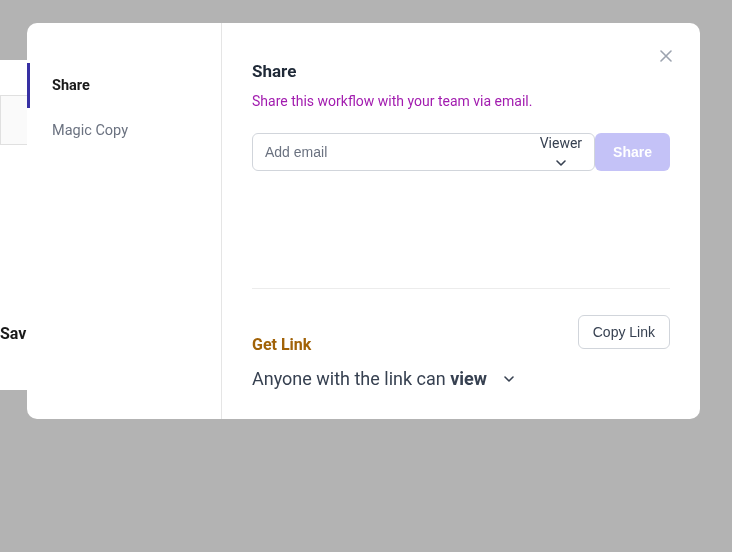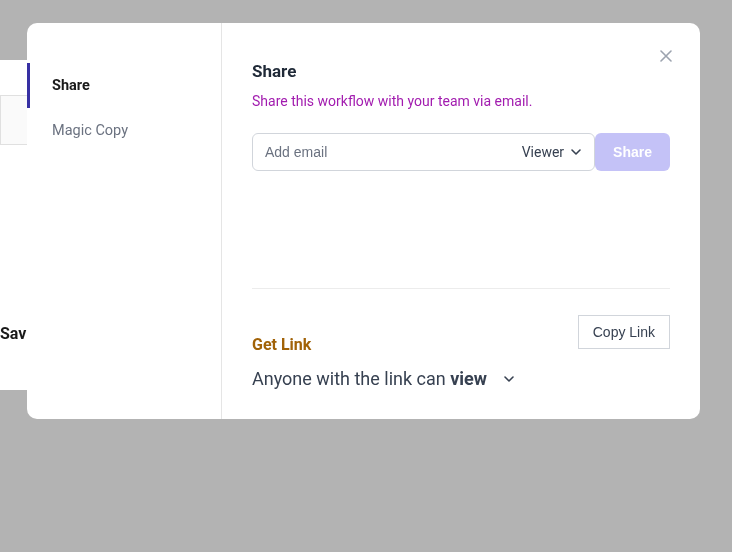--- a/index.html
+++ b/index.html
@@ -114,20 +114,21 @@
       background: transparent;
     }
     .email-input::placeholder { color: #6b7280; }
     .role-select {
       display: flex;
       align-items: center;
       gap: 6px;
       font-size: 14px;
       color: #374151;
       cursor: pointer;
+      flex-direction: column;
     }
     .chev {
       display: inline-block;
     }
     .chev svg { display: block; }
     .share-btn {
       background: #c4c2f7;
       color: #fff;
       font-weight: 600;
       font-size: 14px;
@@ -163,21 +164,21 @@
       font-size: 18px;
       color: #374151;
       display: flex;
       align-items: center;
       gap: 16px;
     }
     .link-row b { font-weight: 700; }
     .copy-btn {
       background: #fff;
       border: 1px solid #d1d5db;
-      border-radius: 0;
+      border-radius: 6px;
       font-size: 14px;
       color: #374151;
       padding: 8px 14px;
       cursor: pointer;
     }
   </style>
 </head>
 <body>
 
 <div class="bg-panel"></div>

